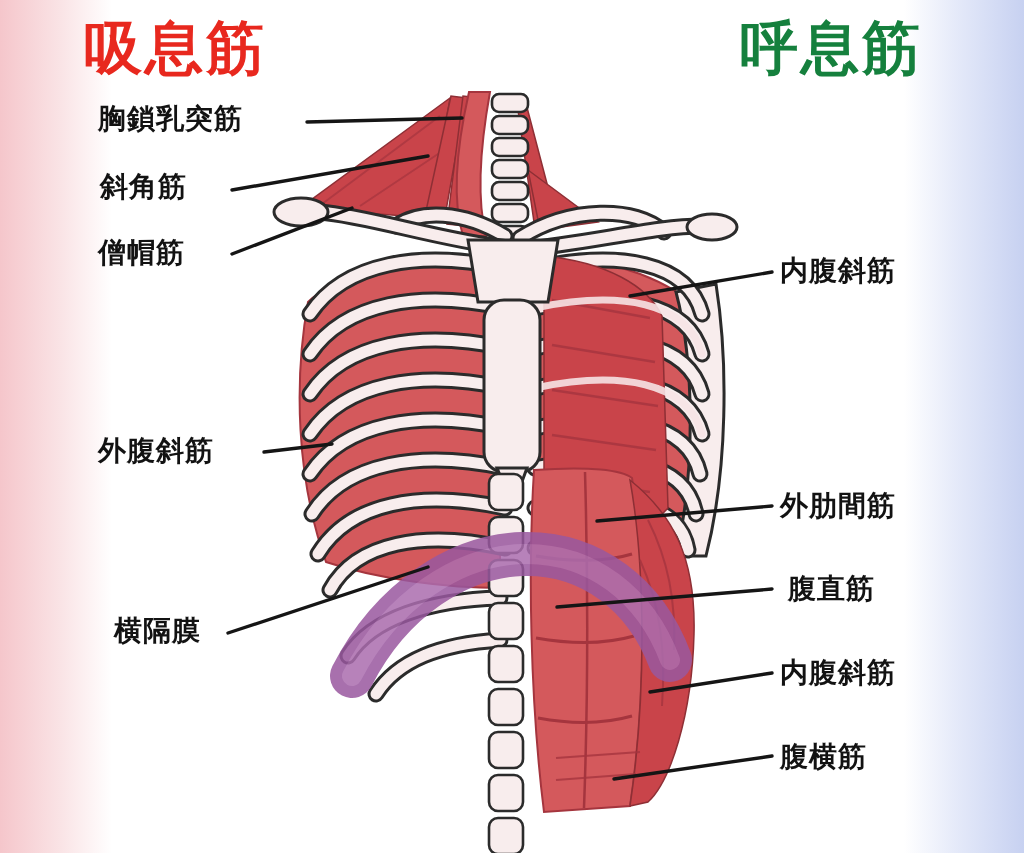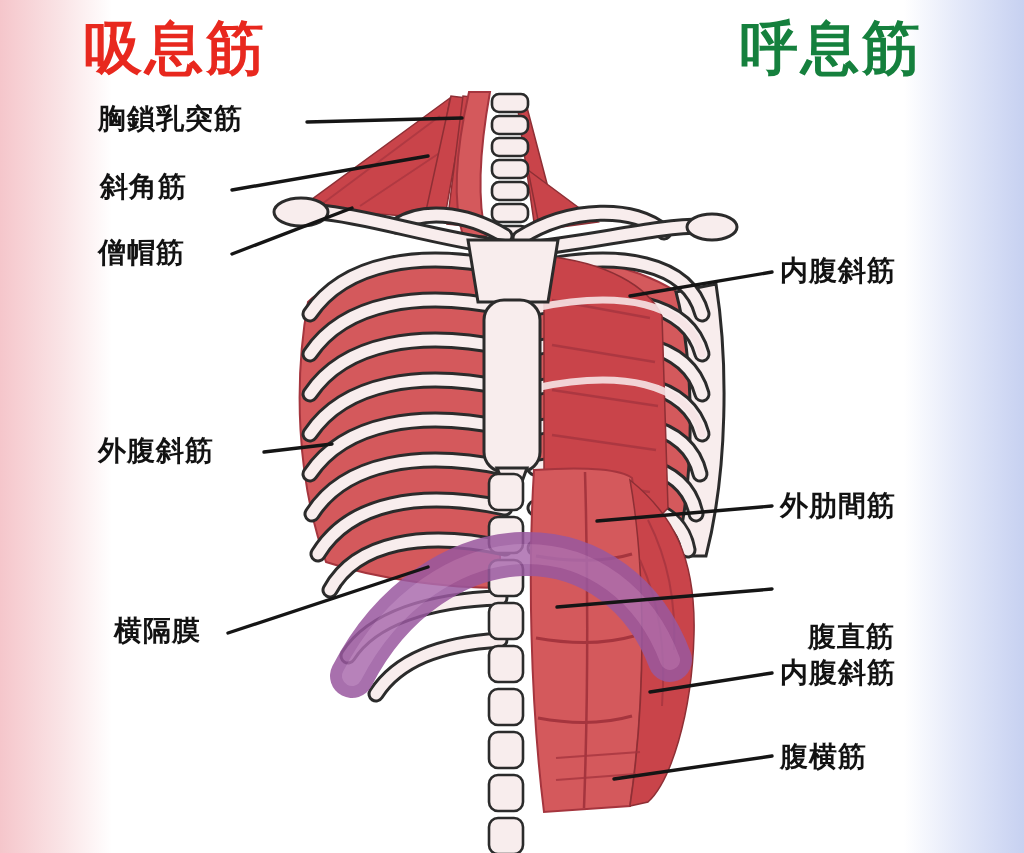--- a/index.html
+++ b/index.html
@@ -202,15 +202,15 @@
 </svg>
 
 <div class="lbl" style="left:98px;top:100px;">胸鎖乳突筋</div>
 <div class="lbl" style="left:100px;top:168px;">斜角筋</div>
 <div class="lbl" style="left:98px;top:234px;">僧帽筋</div>
 <div class="lbl" style="left:98px;top:432px;">外腹斜筋</div>
 <div class="lbl" style="left:98px;top:612px;margin-left:16px;">横隔膜</div>
 
 <div class="lbl" style="left:780px;top:252px;">内腹斜筋</div>
 <div class="lbl" style="left:780px;top:487px;">外肋間筋</div>
-<div class="lbl" style="left:808px;top:570px;margin-top:48px;">腹直筋</div>
+<div class="lbl" style="left:788px;top:570px;">腹直筋</div>
 <div class="lbl" style="left:780px;top:654px;">内腹斜筋</div>
 <div class="lbl" style="left:780px;top:738px;">腹横筋</div>
 
 </body></html>

